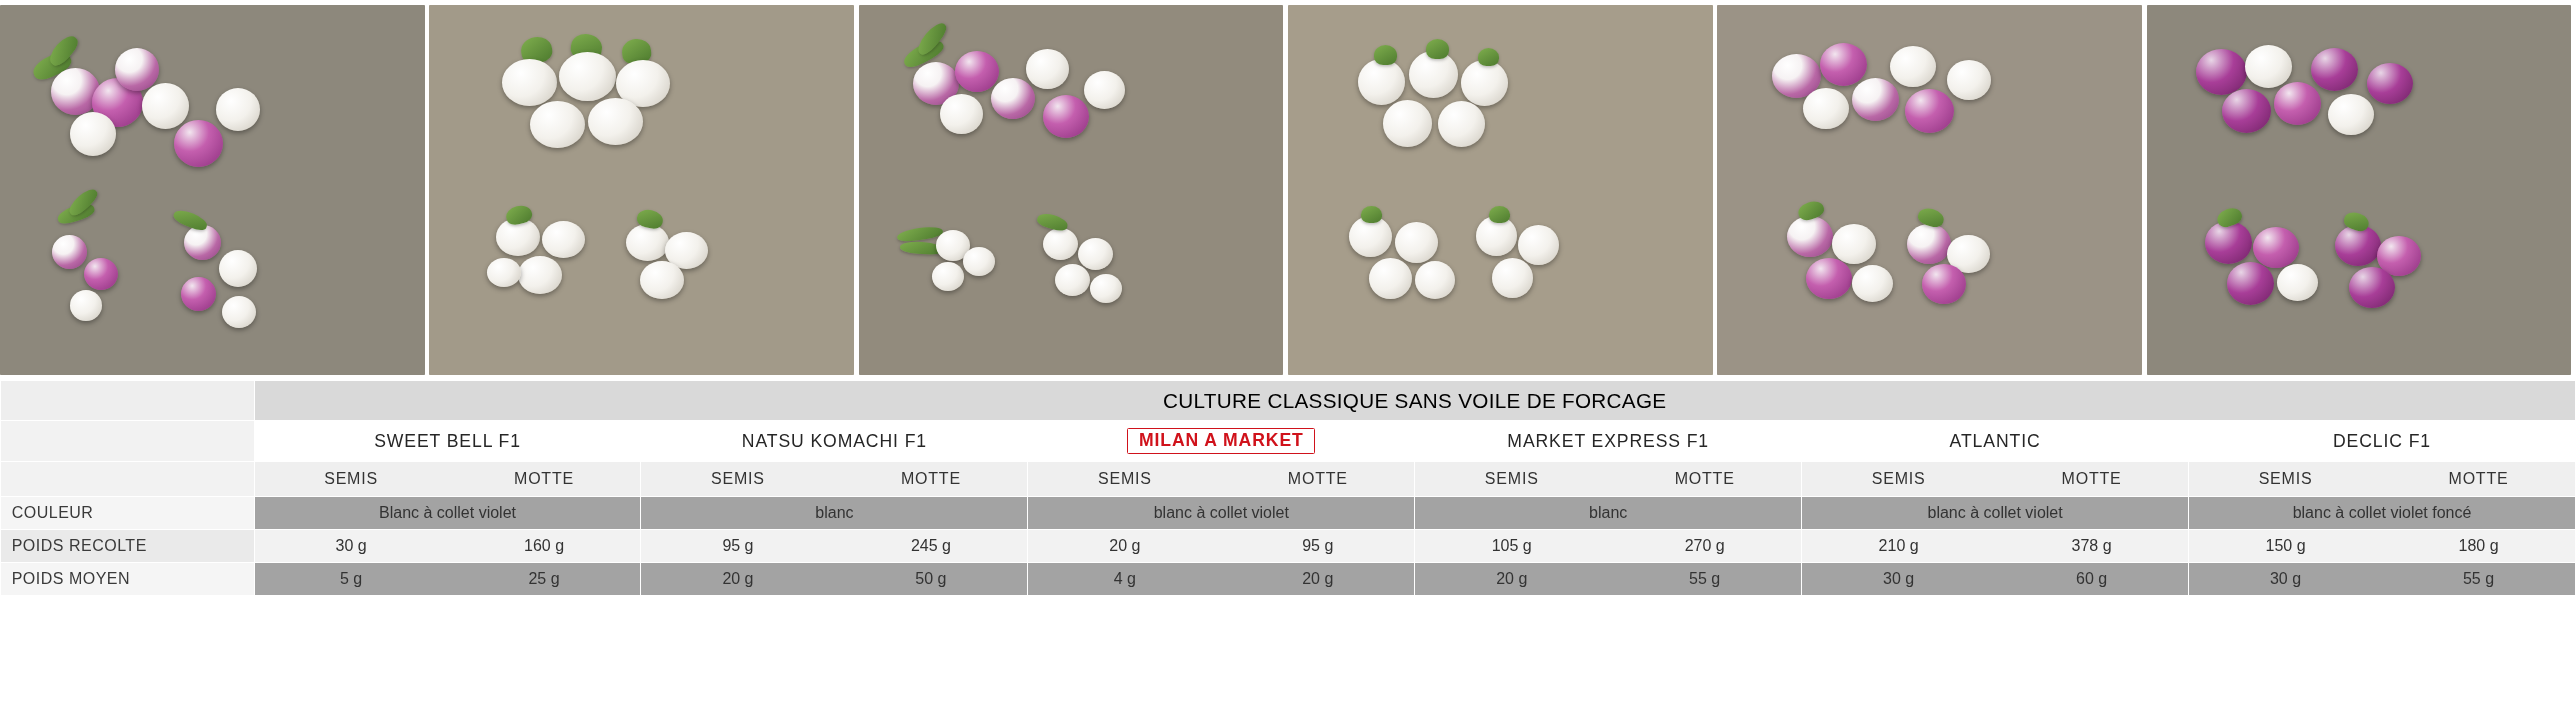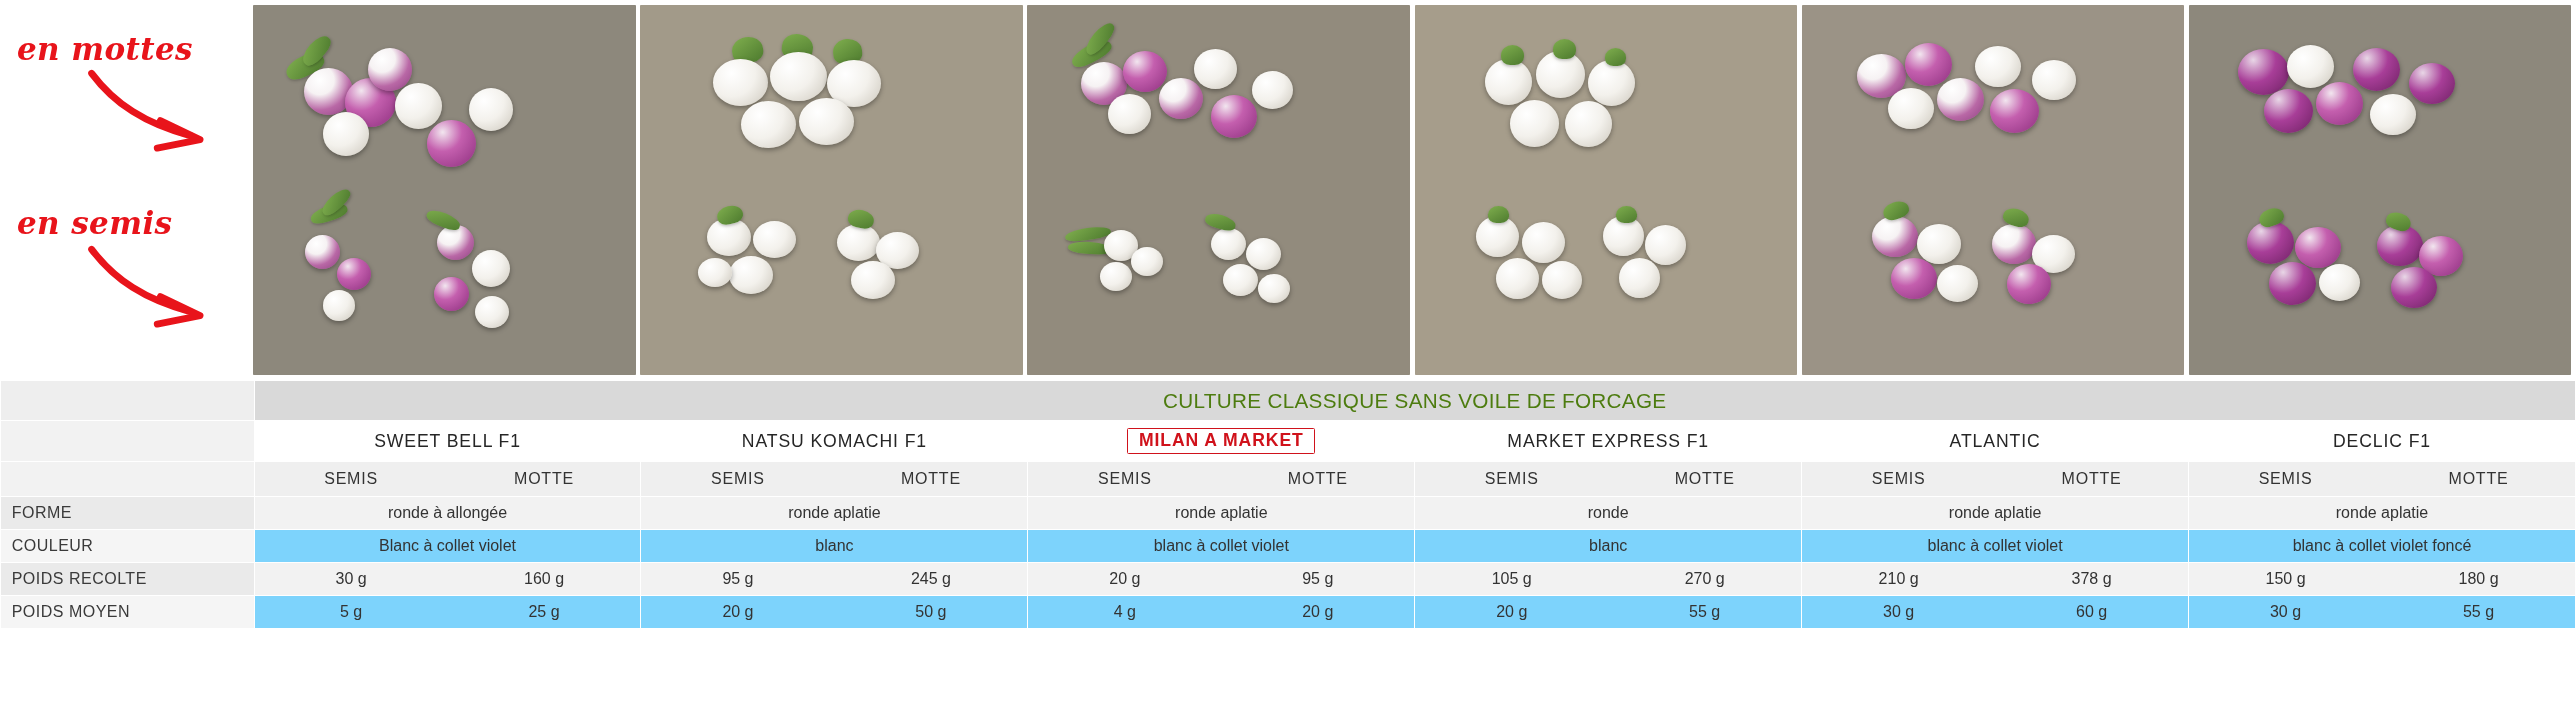--- a/index.html
+++ b/index.html
@@ -114,21 +114,21 @@
     padding: 0;
     border: 0.8px solid #ffffff;
     font-weight: normal;
   }
   .lbl-col { width: 253px; }
   .var-col { width: 386px; }
 
   .row-title td {
     height: 40px;
     background: #d9d9d9;
-    color: #4d7c0f;
+    color: #000000;
     font-size: 20.7px;
     font-weight: bold;
     text-align: center;
     letter-spacing: 0.3px;
     font-family: "Liberation Sans", sans-serif;
   }
   .row-title td.lbl-cell { background: #eeeeee; }
 
   .row-variety td {
     height: 41px;
@@ -158,21 +158,21 @@
   }
   .row-mode td.lbl-cell { background: #f2f2f2; }
   .mode-split { display: flex; width: 100%; height: 34px; }
   .mode-split > span {
     flex: 1 1 50%;
     display: flex; align-items: center; justify-content: center;
   }
 
   .data-row td { height: 32px; font-size: 16px; color: #333333; text-align: center; }
   .data-row.odd td { background: #f2f2f2; }
-  .data-row.even td { background: #7dd3fc; }
+  .data-row.even td { background: #a3a3a3; }
   .data-row td.lbl-cell {
     text-align: left;
     padding-left: 10.7px;
     font-size: 16px;
     color: #3a3a3a;
     letter-spacing: 0.5px;
   }
   .data-row.odd td.lbl-cell { background: #eaeaea; }
   .data-row.even td.lbl-cell { background: #f5f5f5; }
   .split2 { display: flex; width: 100%; height: 32px; }
@@ -192,33 +192,20 @@
   .row-footer td.lbl-cell { background: #ffffff; border: none; }
   .row-footer td.blank { background: #d8000c; }
 </style>
 </head>
 <body>
 
 <div id="page">
 
   <div class="top-row">
 
-    <div class="annot-col">
-      <div class="annot a1">en mottes</div>
-      <svg class="arrow-svg s1" width="145" height="92" viewBox="0 0 190 120">
-        <path d="M10,8 C40,48 80,74 140,90" stroke="#e8141b" stroke-width="9" fill="none" stroke-linecap="round"></path>
-        <path d="M100,70 L152,95 L96,106" stroke="#e8141b" stroke-width="9" fill="none" stroke-linejoin="round" stroke-linecap="round"></path>
-      </svg>
-
-      <div class="annot a2">en semis</div>
-      <svg class="arrow-svg s2" width="145" height="92" viewBox="0 0 190 120">
-        <path d="M10,8 C40,48 80,74 140,90" stroke="#e8141b" stroke-width="9" fill="none" stroke-linecap="round"></path>
-        <path d="M100,70 L152,95 L96,106" stroke="#e8141b" stroke-width="9" fill="none" stroke-linejoin="round" stroke-linecap="round"></path>
-      </svg>
-    </div>
 
     <div class="photos">
 
       <div class="photo">
         <div class="straw v2"></div>
         <div class="leaf" style="left:32px; top:51px; width:40px; height:20px; transform:rotate(-25deg);"></div>
         <div class="leaf" style="left:46px; top:37px; width:35px; height:17px; transform:rotate(-48deg);"></div>
         <div class="turnip t-violet" style="left:51px; top:63px; width:49px; height:47px;"></div>
         <div class="turnip t-violet-dark" style="left:92px; top:73px; width:51px; height:49px;"></div>
         <div class="turnip t-white" style="left:70px; top:107px; width:46px; height:44px;"></div>
@@ -407,41 +394,20 @@
               </div>
             </td>
           <td>
               <div class="mode-split">
                 <span>SEMIS</span>
                 <span>MOTTE</span>
               </div>
             </td>
         </tr>
 
-        <tr class="data-row odd">
-          <td class="lbl-cell">FORME</td>
-          <td>
-              <div class="full1">ronde à allongée</div>
-            </td>
-          <td>
-              <div class="full1">ronde aplatie</div>
-            </td>
-          <td>
-              <div class="full1">ronde aplatie</div>
-            </td>
-          <td>
-              <div class="full1">ronde</div>
-            </td>
-          <td>
-              <div class="full1">ronde aplatie</div>
-            </td>
-          <td>
-              <div class="full1">ronde aplatie</div>
-            </td>
-        </tr>
 
         <tr class="data-row even">
           <td class="lbl-cell">COULEUR</td>
           <td>
               <div class="full1">Blanc à collet violet</div>
             </td>
           <td>
               <div class="full1">blanc</div>
             </td>
           <td>

